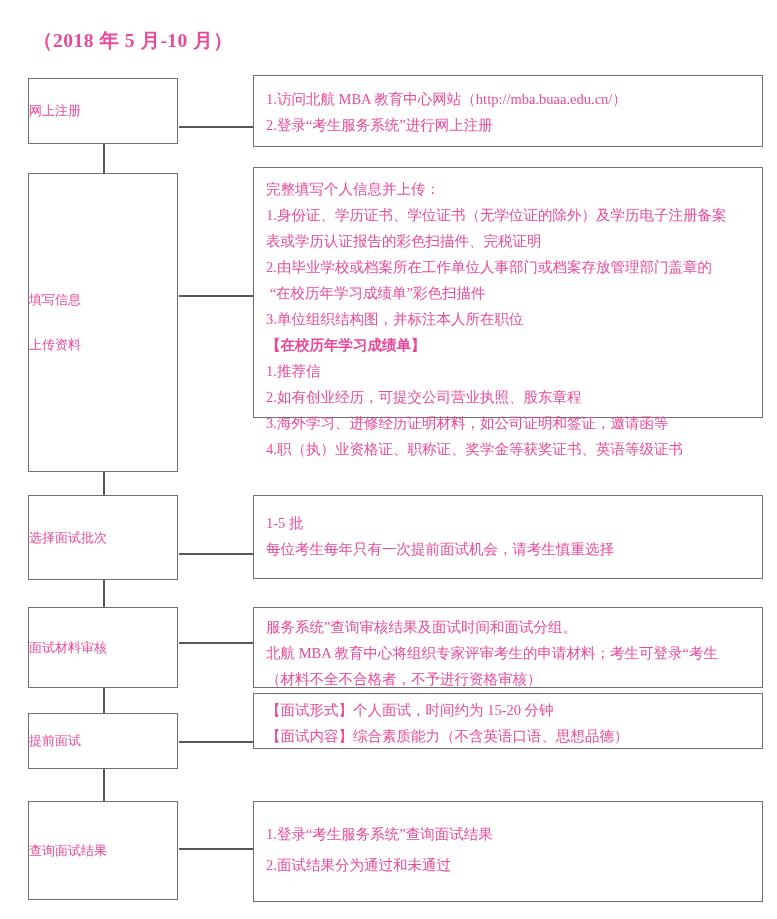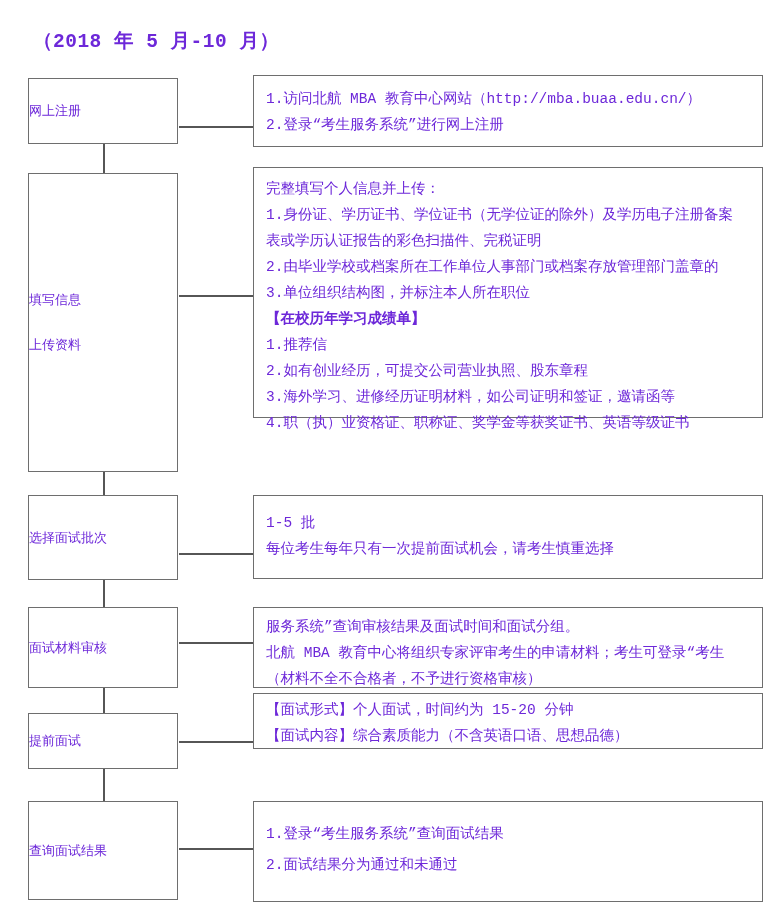--- a/index.html
+++ b/index.html
@@ -1,19 +1,19 @@
 <!DOCTYPE html>
 <html><head>
 <meta charset="utf-8">
 <style>
   html,body { margin:0; padding:0; background:#ffffff; }
   .canvas {
     position:relative; width:777px; height:919px; background:#ffffff;
-    font-family:Liberation Mono, monospace;
-    color:#6d28d9; overflow:hidden;
+    font-family:Liberation Serif, serif;
+    color:#ec4899; overflow:hidden;
   }
   .title {
     position:absolute; left:33px; top:27px;
     font-size:19.5px; font-weight:700; letter-spacing:0.5px;
     white-space:pre;
   }
   .lbox {
     position:absolute; left:28px; width:150px;
     border:1.5px solid #6e6e6e; box-sizing:border-box;
     display:flex; flex-direction:column; align-items:flex-start; justify-content:center;
@@ -48,20 +48,21 @@
 
   <div class="lbox" style="top:173px;height:299px">
     <div class="llabel">填写信息</div>
     <div class="llabel">上传资料</div>
   </div>
   <div class="rbox" style="top:167px;height:251px;padding-top:8px">
     <div class="dline">完整填写个人信息并上传：</div>
     <div class="dline">1.身份证、学历证书、学位证书（无学位证的除外）及学历电子注册备案</div>
     <div class="dline">表或学历认证报告的彩色扫描件、完税证明</div>
     <div class="dline">2.由毕业学校或档案所在工作单位人事部门或档案存放管理部门盖章的</div>
+    <div class="dline"> “在校历年学习成绩单”彩色扫描件</div>
     <div class="dline">3.单位组织结构图，并标注本人所在职位</div>
     <div class="dline bold">【在校历年学习成绩单】</div>
     <div class="dline">1.推荐信</div>
     <div class="dline">2.如有创业经历，可提交公司营业执照、股东章程</div>
     <div class="dline">3.海外学习、进修经历证明材料，如公司证明和签证，邀请函等</div>
     <div class="dline">4.职（执）业资格证、职称证、奖学金等获奖证书、英语等级证书</div>
   </div>
 
   <div class="lbox" style="top:495px;height:85px">
     <div class="llabel">选择面试批次</div>

